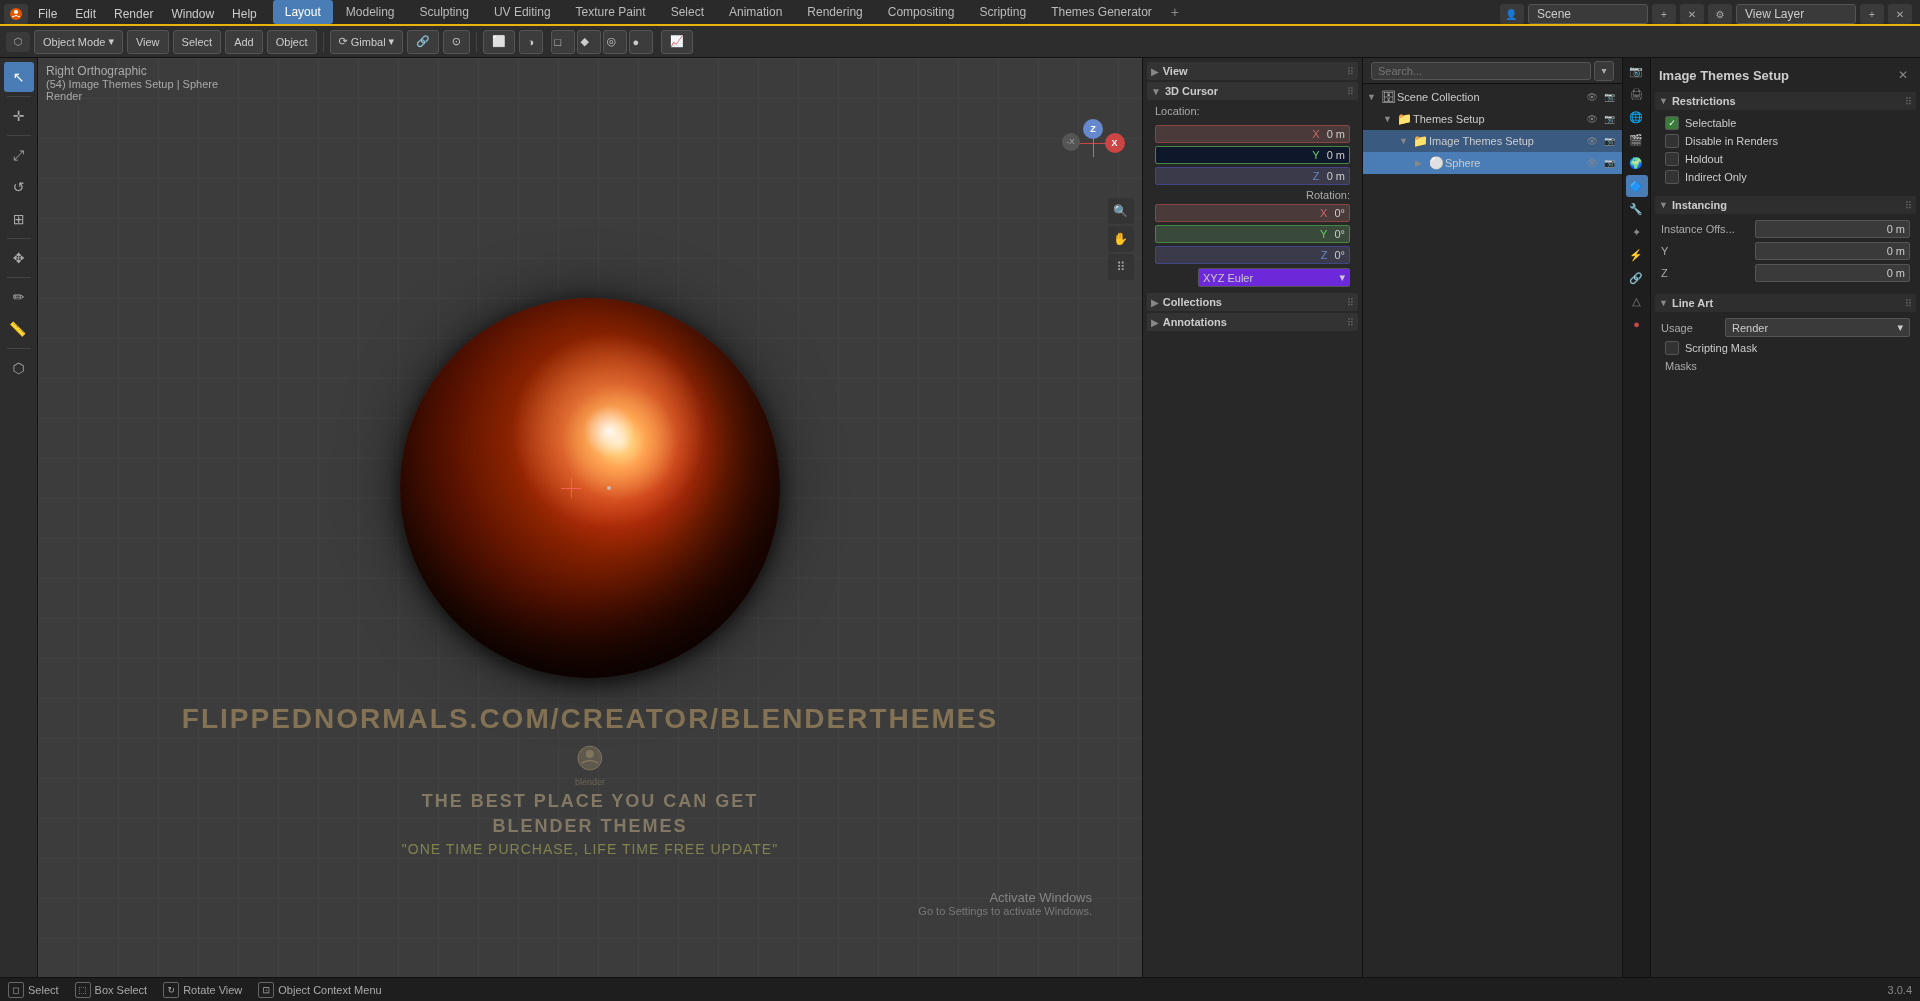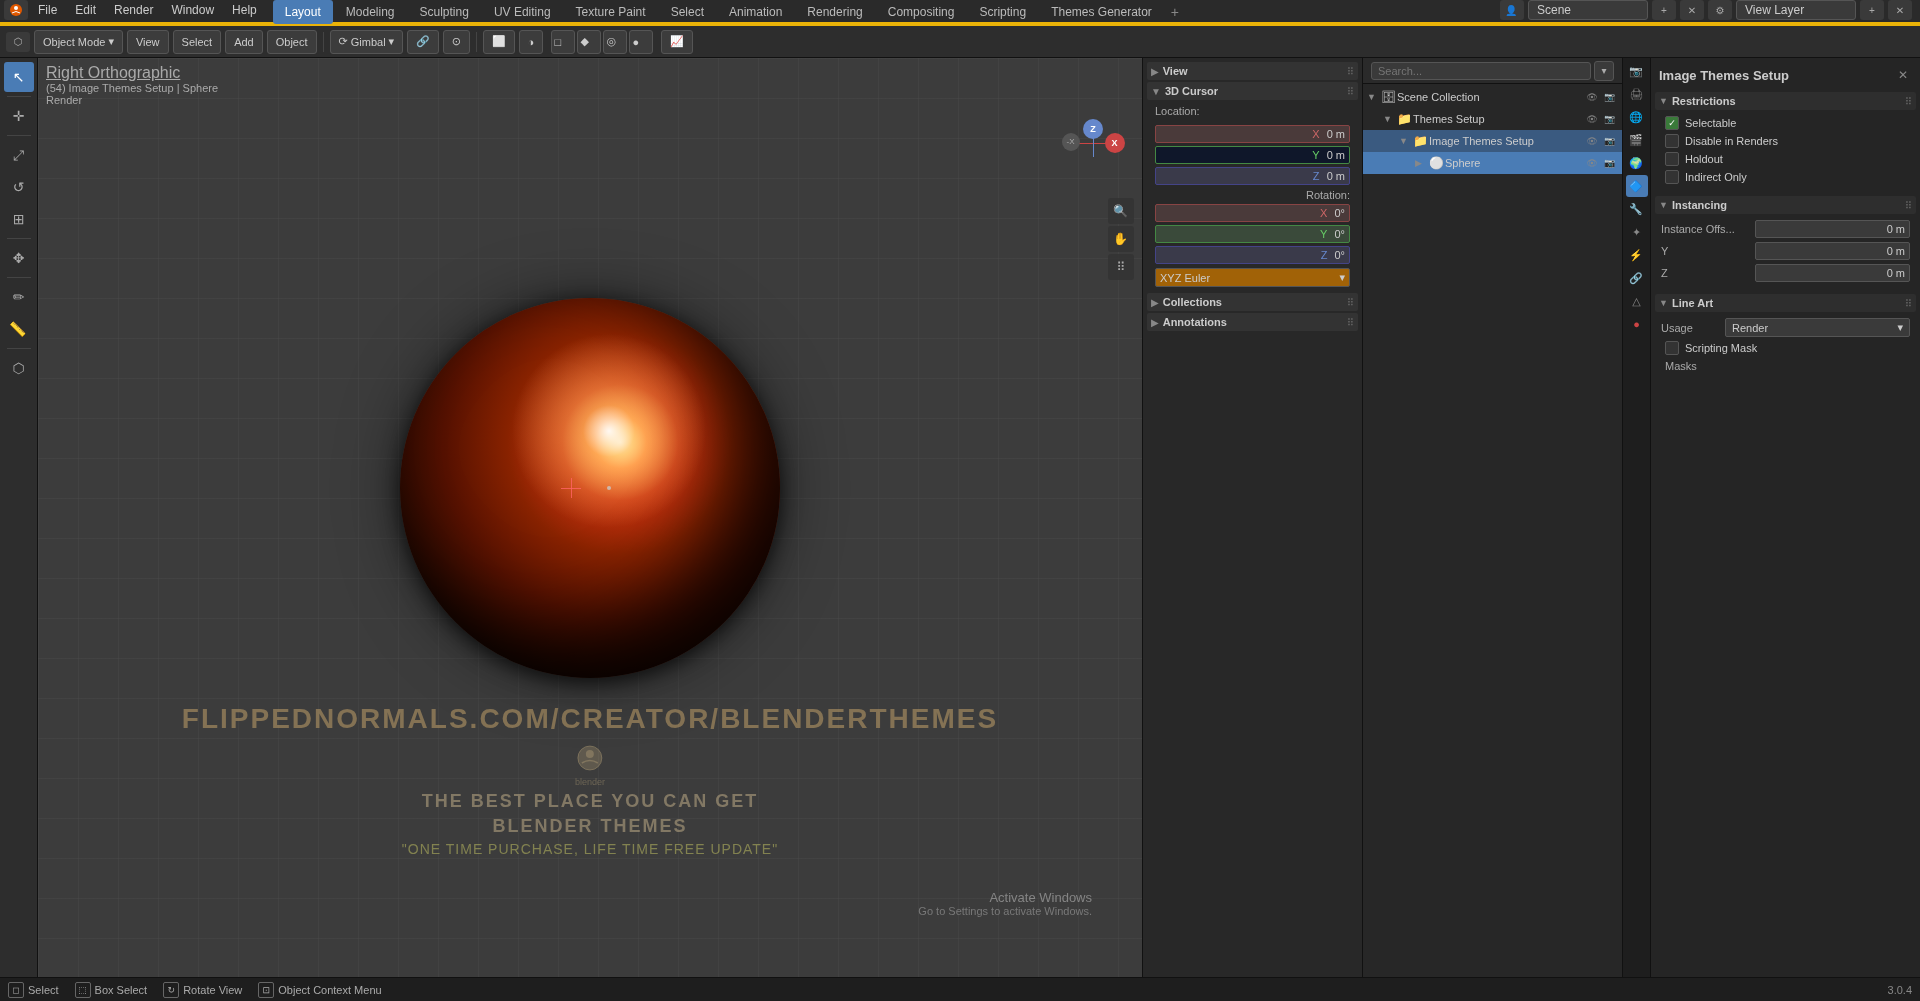--- a/index.html
+++ b/index.html
@@ -14,23 +14,23 @@
       position: relative;
     }
 
     
     .top-menu-bar {
       position: absolute;
       top: 0; left: 0; right: 0;
       height: 26px;
       background: #2a2a2a;
       display: flex;
-      align-items: flex-start;
+      align-items: flex-end;
       z-index: 100;
-      border-bottom: 4px solid #eab308;
+      border-bottom: 2px solid #eab308;
     }
     .top-menu-left {
       display: flex;
       align-items: center;
       gap: 2px;
       padding: 0 4px;
     }
     .menu-icon-btn {
       width: 24px;
       height: 20px;
@@ -184,23 +184,22 @@
         linear-gradient(rgba(80,80,80,0.3) 1px, transparent 1px),
         linear-gradient(90deg, rgba(80,80,80,0.3) 1px, transparent 1px);
       background-size: 40px 40px;
     }
     .viewport-header {
       position: absolute;
       top: 6px; left: 8px;
       z-index: 5;
     }
     .viewport-title {
-      font-size: 16px;
+      font-size: 12px;
       color: #aaa;
-      text-decoration: underline;
     }
     .viewport-subtitle {
       font-size: 11px;
       color: #aaa;
     }
     .viewport-unit {
       font-size: 11px;
       color: #aaa;
     }
 
@@ -473,29 +472,30 @@
       background: #3a3a3a;
       border: 1px solid #555;
       border-radius: 2px;
       padding: 2px 4px;
       font-size: 11px;
       color: #ccc;
       text-align: right;
     }
     .prop-dropdown {
       flex: 1;
-      background: #a16207;
+      background: #6d28d9;
       border: 1px solid #555;
       border-radius: 2px;
       padding: 2px 4px;
       font-size: 11px;
       color: #ccc;
       display: flex;
       align-items: center;
       justify-content: space-between;
+      margin-left: 43px;
     }
 
     
     .outliner-panel {
       width: 260px;
       background: #272727;
       border-left: 1px solid #111;
       display: flex;
       flex-direction: column;
     }

